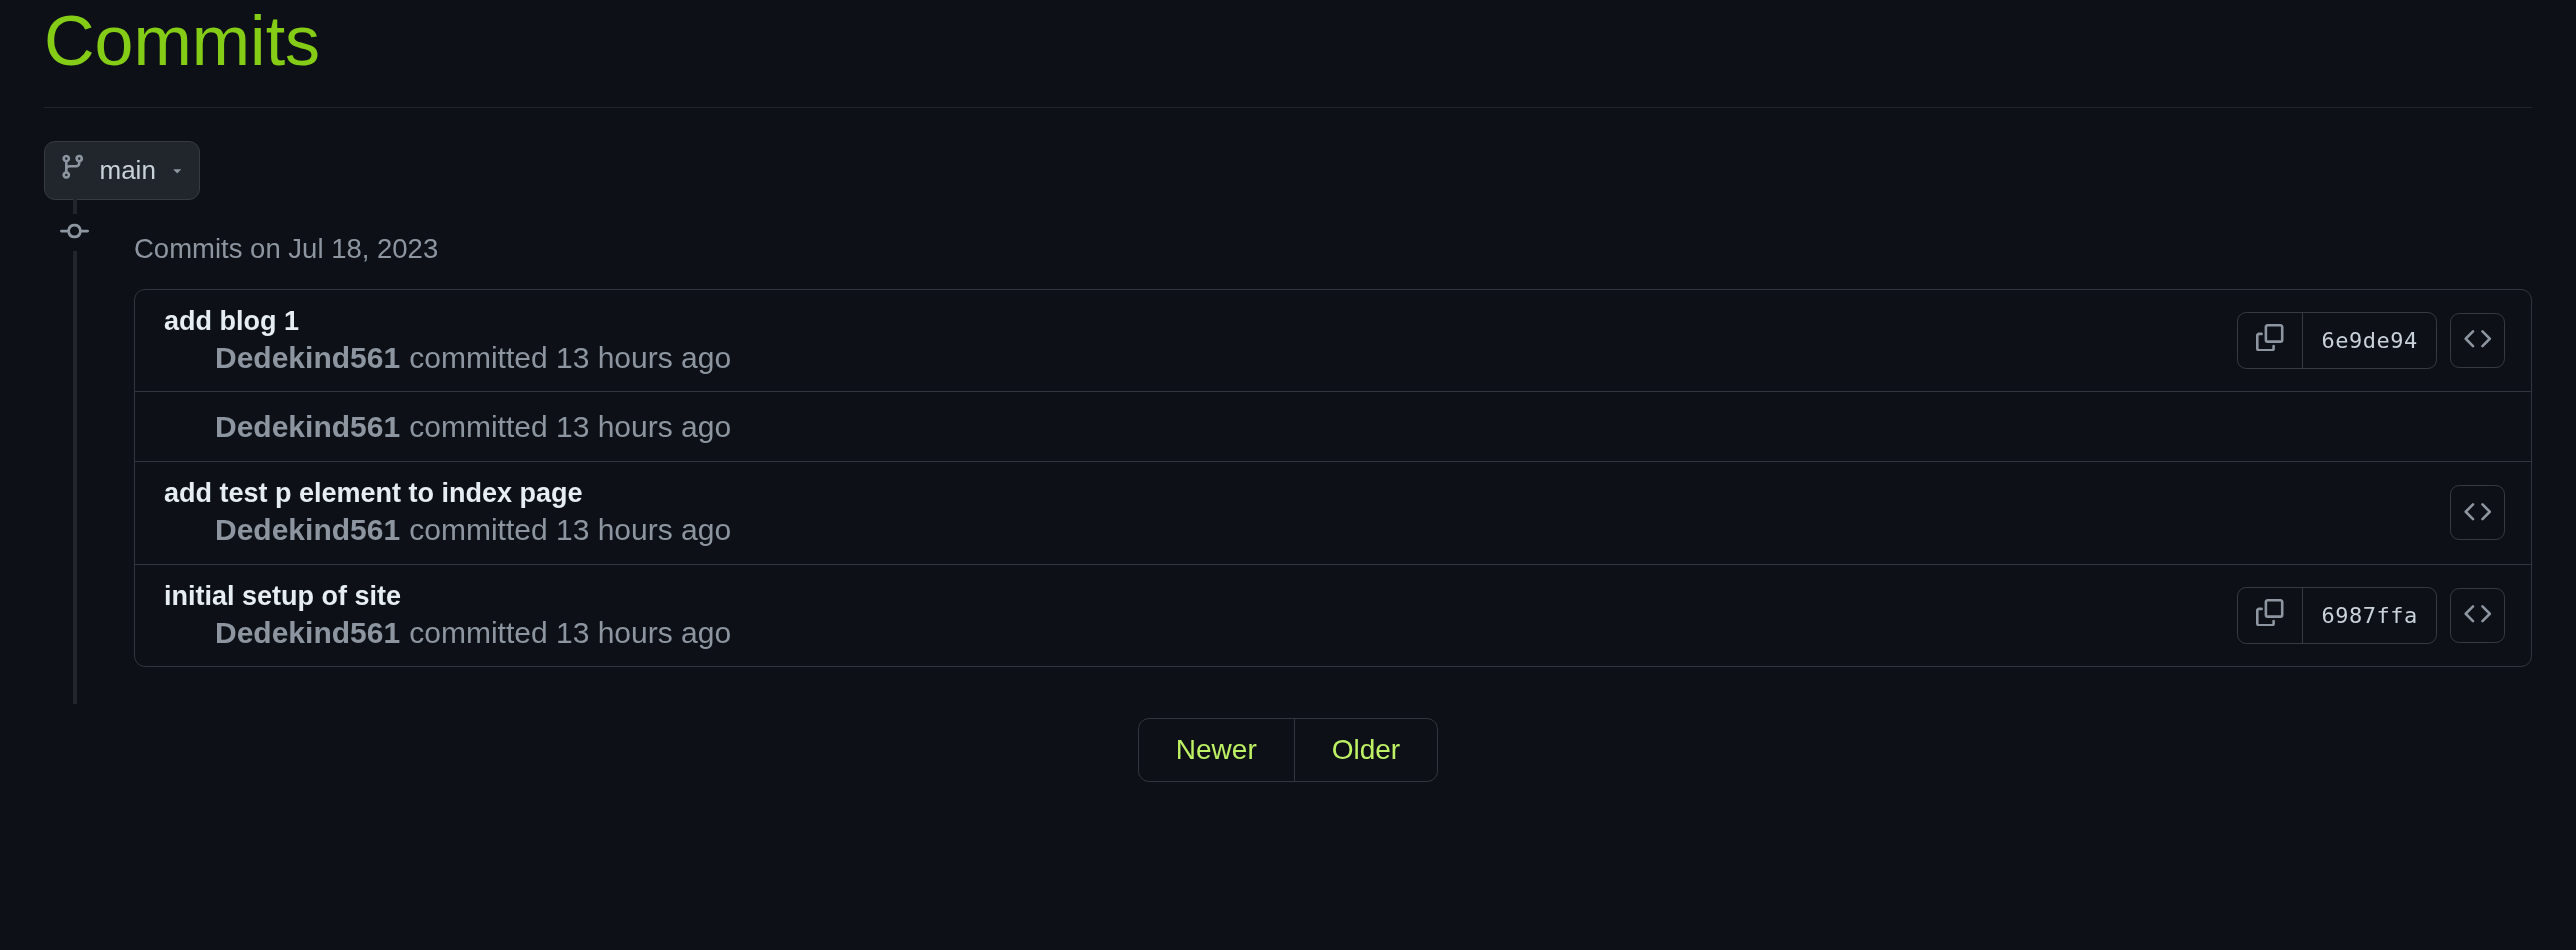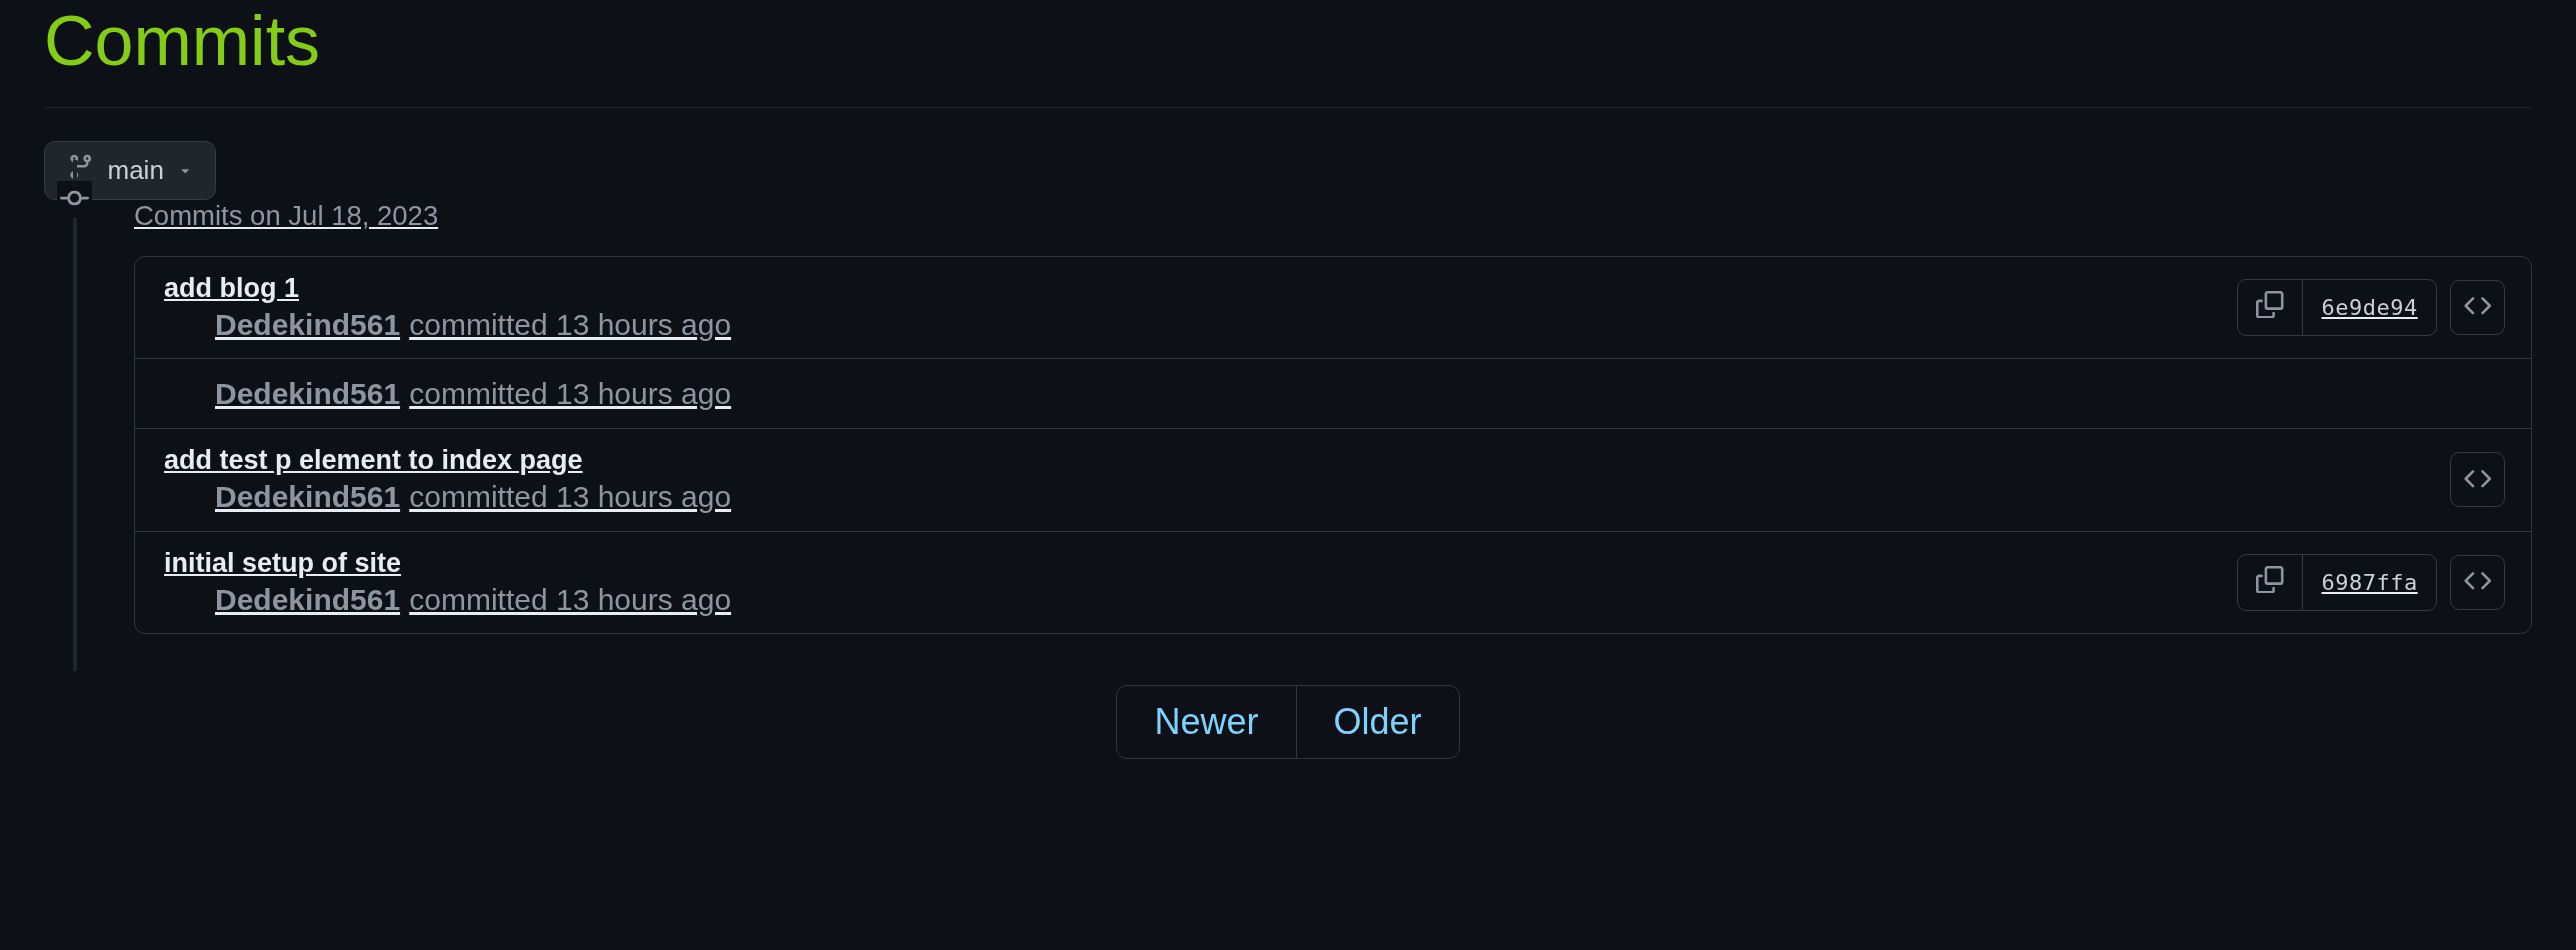--- a/index.html
+++ b/index.html
@@ -19,30 +19,30 @@
     border-bottom: 1.8px solid #21262d;
     margin-bottom: 33px;
   }
   .branch-selector {
     display: inline-flex;
     align-items: center;
     gap: 13px;
     background: #21262d;
     border: 1.8px solid #363b42;
     border-radius: 11px;
-    padding: 11px 22px;
+    padding: 11px 14px;
     font-size: 26px;
     color: #c9d1d9;
     cursor: pointer;
   }
   .branch-selector svg { fill: #8d96a0; }
   .timeline {
+    margin-top: 33px;
     position: relative;
     padding-left: 44px;
-    text-decoration: underline;
   }
   .timeline-marker {
     position: absolute;
     left: 13px;
     top: -18.3px;
     width: 35px;
     height: 35px;
     display: flex;
     align-items: center;
     justify-content: center;
@@ -153,22 +153,22 @@
   .pagination-group {
     display: inline-flex;
     border: 1.8px solid #30363d;
     border-radius: 11px;
     overflow: hidden;
   }
   .pagination-group button {
     background: transparent;
     border: none;
     padding: 14.7px 37px;
-    font-size: 36px;
-    color: #7dd3fc;
+    font-size: 28px;
+    color: #bef264;
     cursor: pointer;
   }
   .pagination-group button:first-child { border-right: 1.8px solid #30363d; }
   .icon { display: inline-block; }
 </style>
 </head>
 <body>
 
 
 

